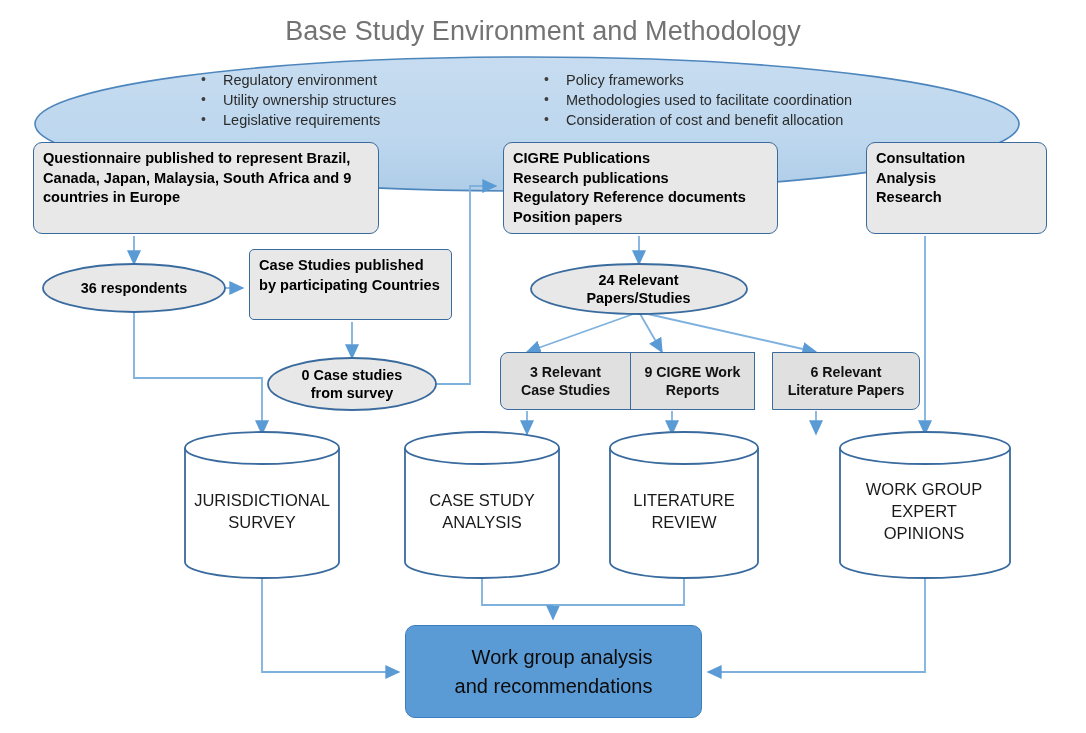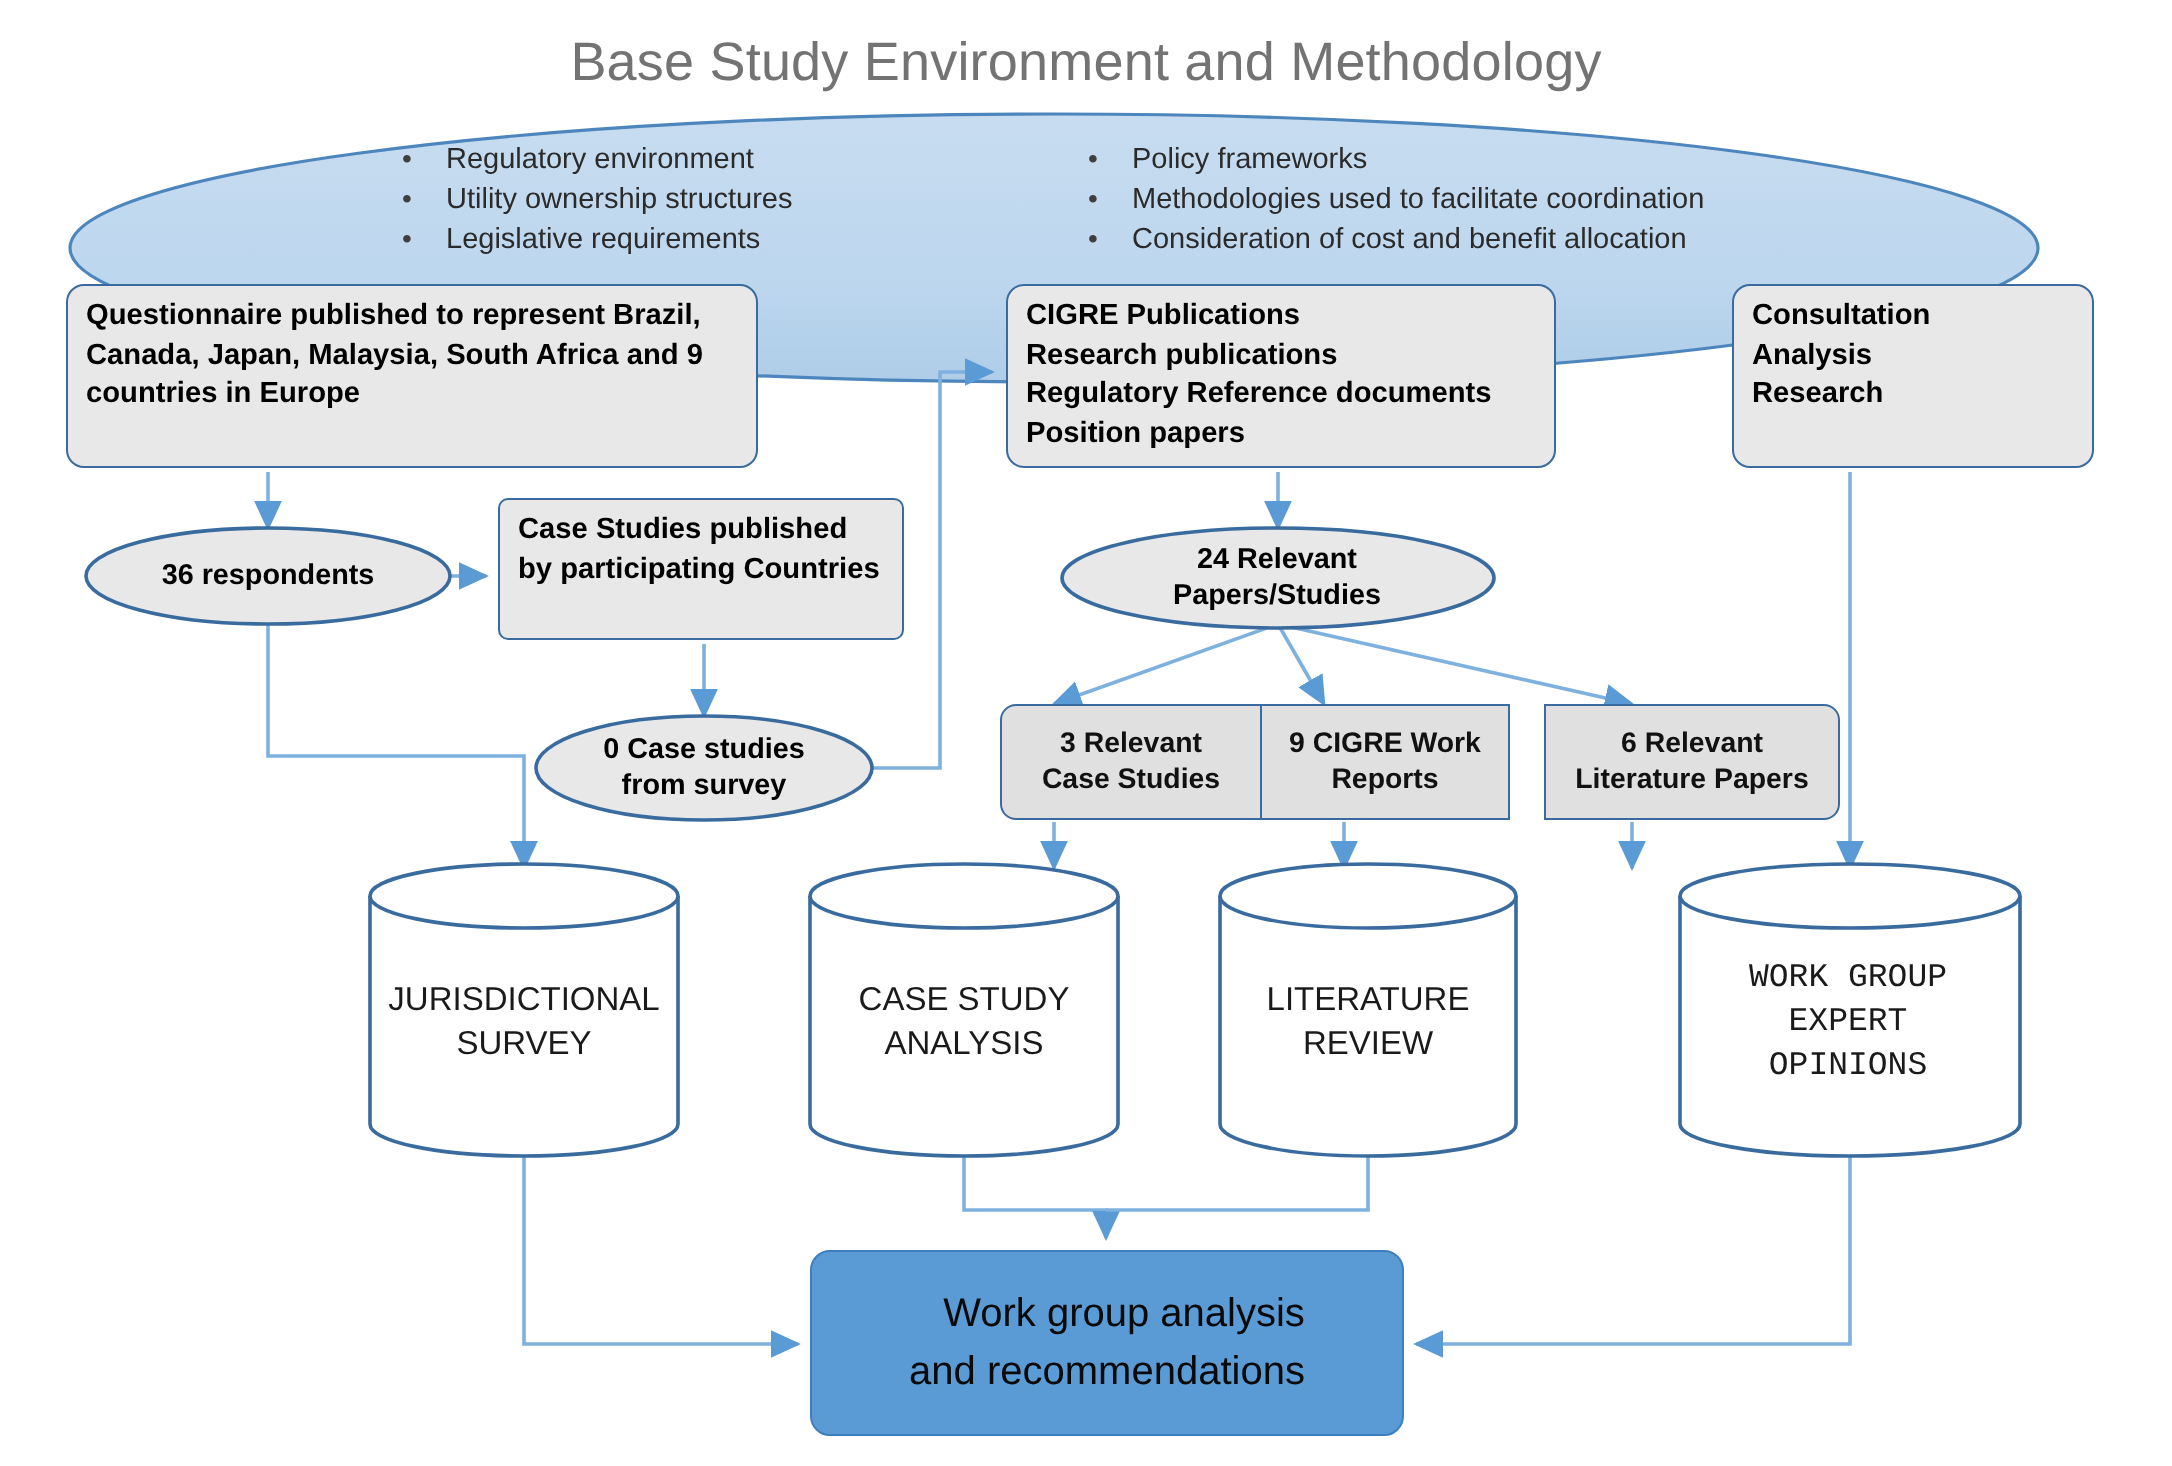--- a/index.html
+++ b/index.html
@@ -81,21 +81,21 @@
 
   
   .cyl-label {
     font-size:16.5px; line-height:22px; color:#1a1a1a;
     text-align:center;
     display:flex; align-items:center; justify-content:center;
   }
   #cyl-l-1 { left:182px; top:462px; width:160px; height:98px; }
   #cyl-l-2 { left:402px; top:462px; width:160px; height:98px; }
   #cyl-l-3 { left:608px; top:462px; width:152px; height:98px; }
-  #cyl-l-4 { left:838px; top:462px; width:172px; height:98px;font-family:Liberation Mono, monospace; }
+  #cyl-l-4 { left:838px; top:462px; width:172px; height:98px; }
 
   
   #box-final {
     left:405px; top:625px; width:297px; height:93px;
     background:#5B9BD5;
     border:1.6px solid #3C7FC0;
     border-radius:10px;
   }
   #box-final-label {
     left:405px; top:625px; width:297px; height:93px;

